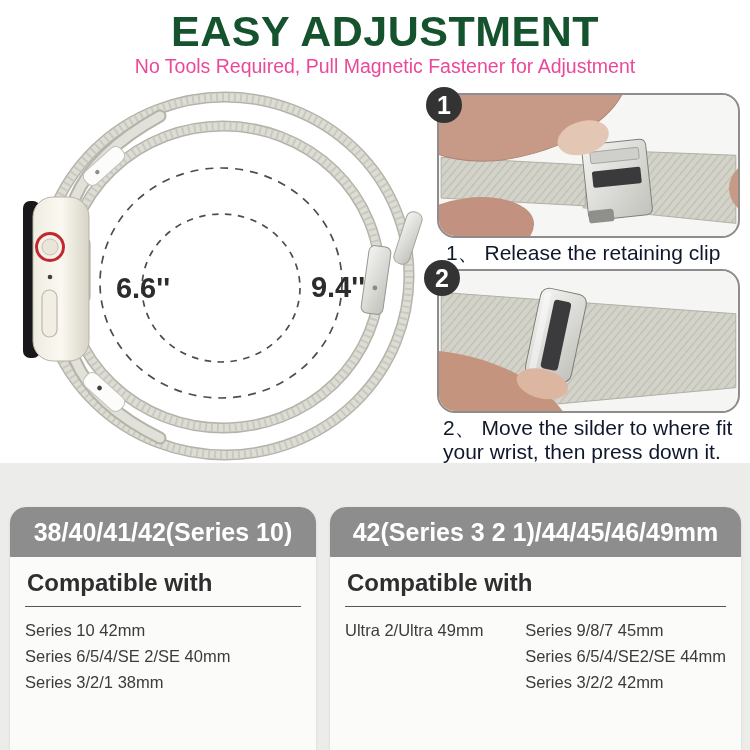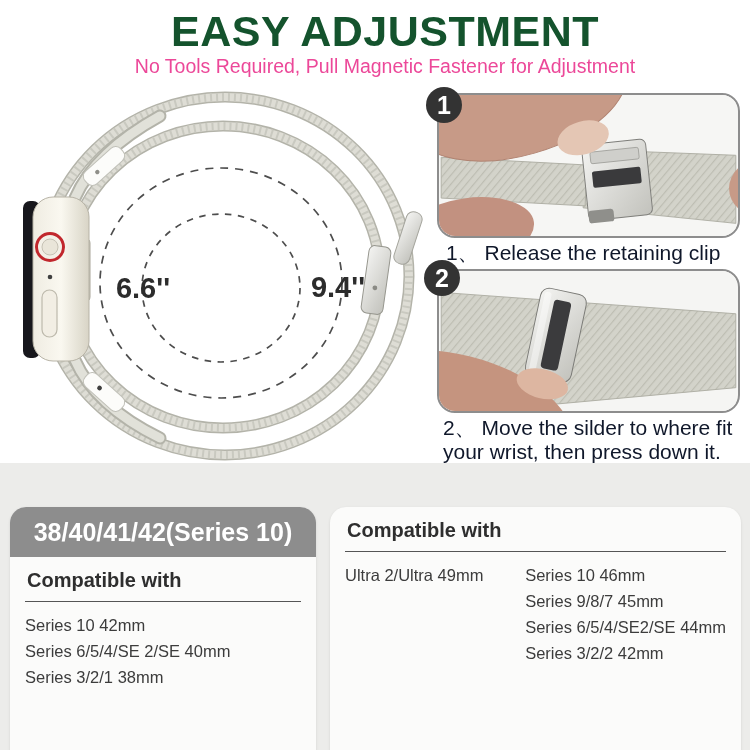--- a/index.html
+++ b/index.html
@@ -32,21 +32,21 @@
 
   .compat { position:absolute; left:0; top:463px; width:750px; height:287px; background:#ececea; }
   .panel { position:absolute; top:15px; height:259px; border-radius:16px; background:#fbfbfa;
            overflow:hidden; box-shadow:0 1px 3px rgba(0,0,0,0.10);margin-top:29px; }
   #panel1 { left:10px;  width:306px; }
   #panel2 { left:330px; width:411px; }
   .panel-header { height:50px; background:#8d8d8d; color:#ffffff; font-weight:bold;
                   font-size:25px; display:flex; align-items:center; justify-content:center;
                   white-space:nowrap; }
   .panel-body { padding:10px 15px 0 15px; }
-  .compat-title { font-size:20px; font-weight:bold; color:#2e2e2e;
+  .compat-title { font-size:24px; font-weight:bold; color:#2e2e2e;
                   padding:2px 0 9px 2px; border-bottom:1.5px solid #555555; margin-bottom:10px; }
   .compat-item { font-size:16.5px; color:#3c3c3c; line-height:26px; white-space:nowrap; }
   .cols { display:flex; }
   .col1 { width:212px; }
   .col2 { flex:1; }
 </style>
 </head>
 <body>
 
 <div class="page">
@@ -178,28 +178,28 @@
       <div class="panel-header">38/40/41/42(Series 10)</div>
       <div class="panel-body">
         <div class="compat-title">Compatible with</div>
         <div class="compat-item">Series 10 42mm</div>
         <div class="compat-item">Series 6/5/4/SE 2/SE 40mm</div>
         <div class="compat-item">Series 3/2/1 38mm</div>
       </div>
     </div>
 
     <div class="panel" id="panel2">
+      <div class="panel-header">42(Series 3 2 1)/44/45/46/49mm</div>
       <div class="panel-body">
         <div class="compat-title">Compatible with</div>
         <div class="cols">
           <div class="col1">
             <div class="compat-item">Ultra 2/Ultra 49mm</div>
           </div>
           <div class="col2">
-            <div class="compat-item">Series 10 46mm</div>
             <div class="compat-item">Series 9/8/7 45mm</div>
             <div class="compat-item">Series 6/5/4/SE2/SE 44mm</div>
             <div class="compat-item">Series 3/2/2 42mm</div>
           </div>
         </div>
       </div>
     </div>
 
   </div>
 </div>

